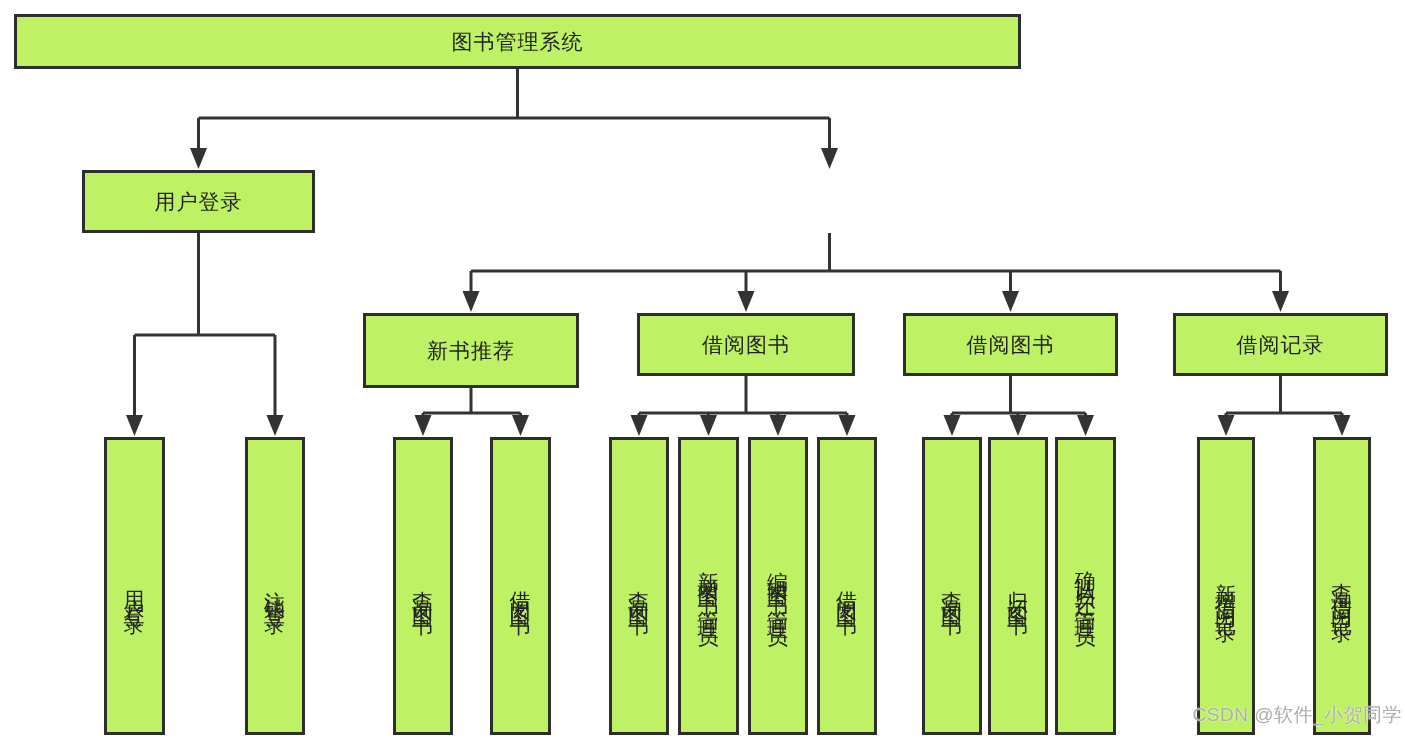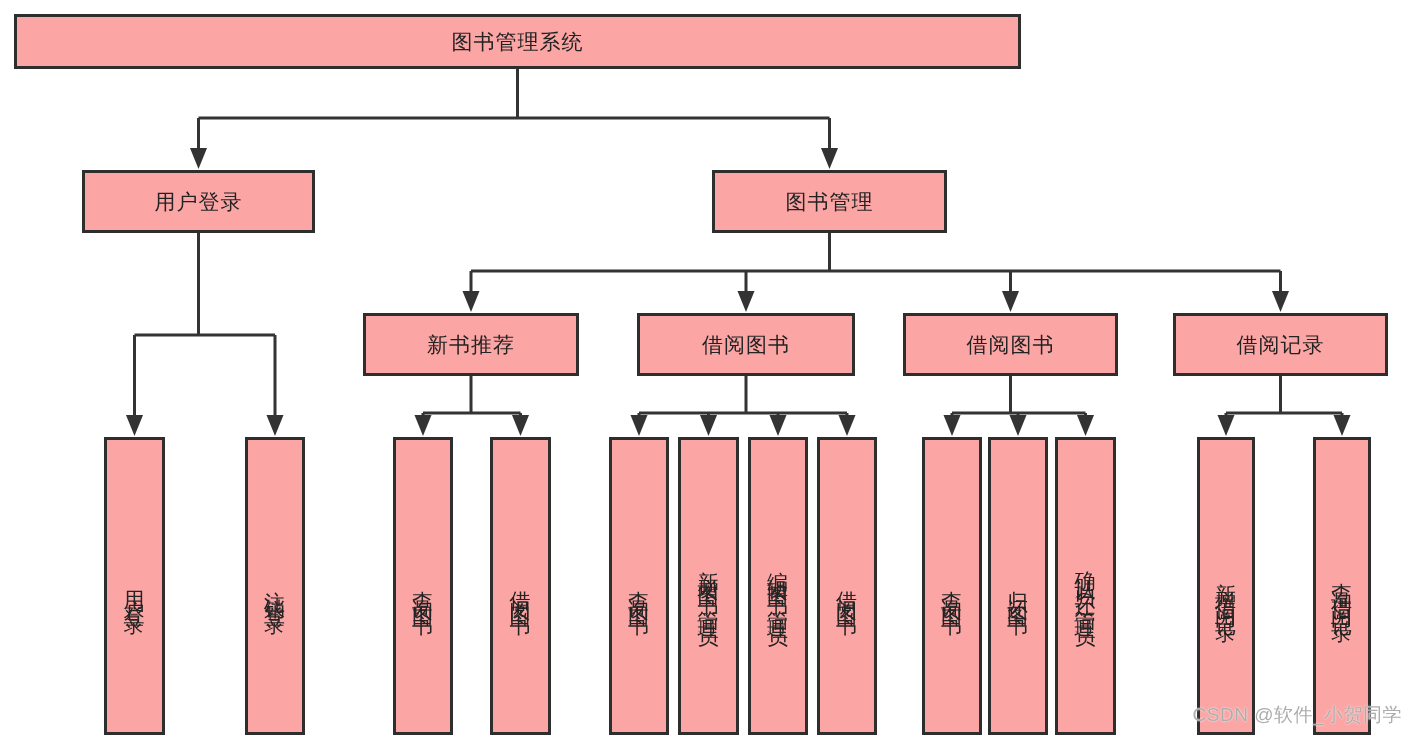--- a/index.html
+++ b/index.html
@@ -16,21 +16,21 @@
 
   .connectors {
     position: absolute;
     left: 0; top: 0;
     width: 1405px; height: 747px;
     z-index: 1;
   }
 
   .box {
     position: absolute;
-    background: #fca5a5;
+    background: #bef264;
     border: 3px solid #2e2e2e;
     display: flex;
     align-items: center;
     justify-content: center;
     z-index: 2;
     color: #232323;
   }
 
   .box.h span {
     font-size: 21px;
@@ -105,25 +105,22 @@
     </g>
   </svg>
 
   <div class="box h" style="left:14px; top:14px; width:1007px; height:55px;">
     <span>图书管理系统</span>
   </div>
 
   <div class="box h" style="left:82px; top:170px; width:233px; height:63px;">
     <span>用户登录</span>
   </div>
-  <div class="box h" style="left:712px; top:170px; width:235px; height:63px;">
-    <span>图书管理</span>
-  </div>
 
-  <div class="box h" style="left:363px; top:313px; width:216px; height:63px;justify-content:center;">
+  <div class="box h" style="left:363px; top:313px; width:216px; height:75px;justify-content:center;">
     <span>新书推荐</span>
   </div>
   <div class="box h" style="left:637px; top:313px; width:218px; height:63px;">
     <span>借阅图书</span>
   </div>
   <div class="box h" style="left:903px; top:313px; width:215px; height:63px;">
     <span>借阅图书</span>
   </div>
   <div class="box h" style="left:1173px; top:313px; width:215px; height:63px;">
     <span>借阅记录</span>

